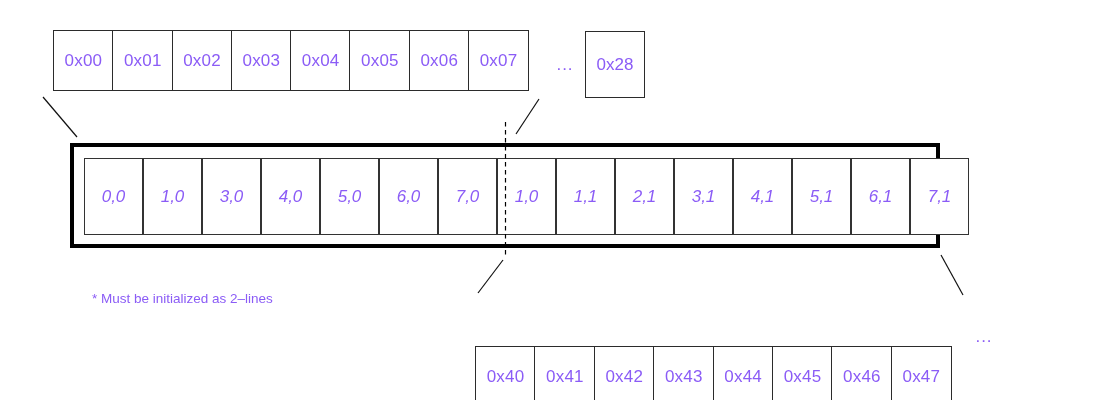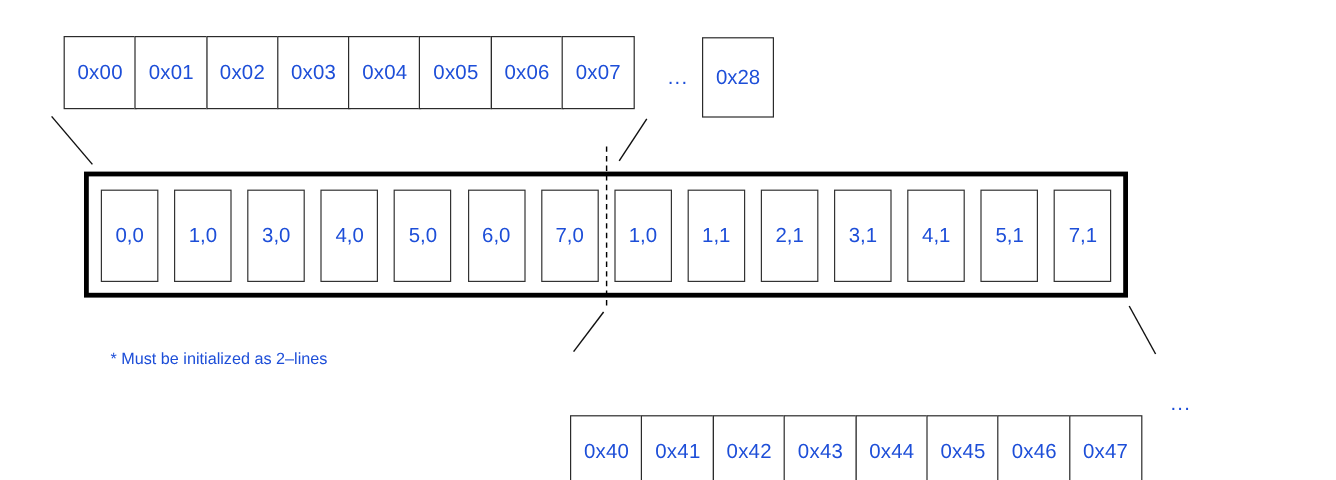--- a/index.html
+++ b/index.html
@@ -6,21 +6,21 @@
     margin: 0;
     padding: 0;
     background: #ffffff;
   }
   .canvas {
     position: relative;
     width: 1113px;
     height: 400px;
     background: #ffffff;
     font-family: "Liberation Sans", sans-serif;
-    color: #1d4ed8;
+    color: #8b5cf6;
     overflow: hidden;
   }
   
   .addr-cells {
     position: absolute;
     display: flex;
   }
   .acell {
     box-sizing: border-box;
     border: 1.6px solid #2b2b2b;
@@ -65,29 +65,30 @@
   .bigbox-inner {
     box-sizing: border-box;
     width: 100%;
     height: 100%;
     padding: 11px 9.5px 0 10px;
     display: flex;
     justify-content: space-between;
   }
   .bcell {
     box-sizing: border-box;
-    width: 48px;
+    width: 59px;
     height: 77px;
     border: 1.6px solid #333333;
     background: #ffffff;
     display: flex;
     align-items: center;
     justify-content: center;
     font-size: 17px;
     flex: 0 0 auto;
+    font-style: italic;
   }
   
   .note {
     position: absolute;
     left: 92px;
     top: 291px;
     font-size: 13.5px;
     white-space: nowrap;
   }
   
@@ -127,20 +128,21 @@
         <div class="bcell">4,0</div>
         <div class="bcell">5,0</div>
         <div class="bcell">6,0</div>
         <div class="bcell">7,0</div>
         <div class="bcell">1,0</div>
         <div class="bcell">1,1</div>
         <div class="bcell">2,1</div>
         <div class="bcell">3,1</div>
         <div class="bcell">4,1</div>
         <div class="bcell">5,1</div>
+        <div class="bcell">6,1</div>
         <div class="bcell">7,1</div>
       </div>
   </div>
 
   <div class="note">* Must be initialized as 2–lines</div>
 
   <div class="addr-cells bottom-row" style="left:475px; top:301px;">
       <div class="acell">0x40</div>
       <div class="acell">0x41</div>
       <div class="acell">0x42</div>

